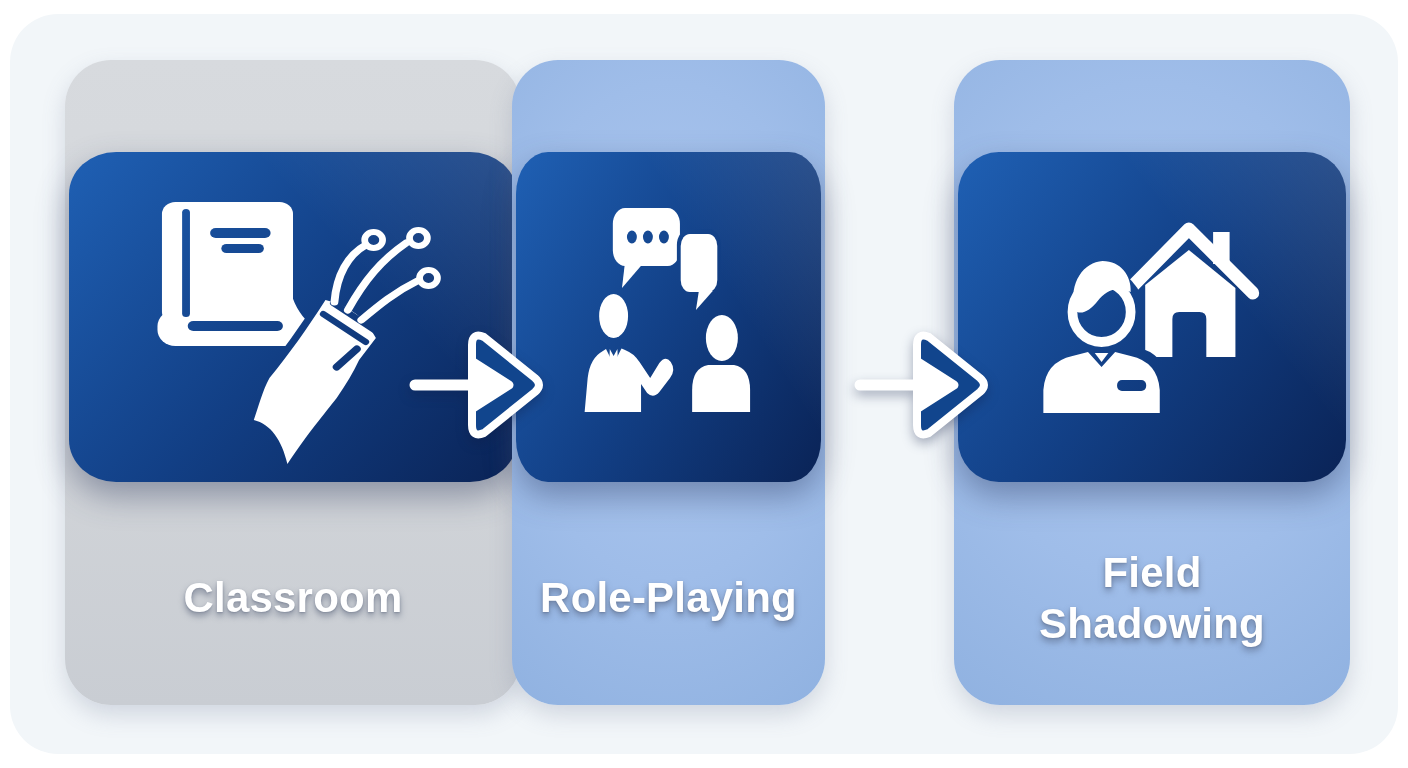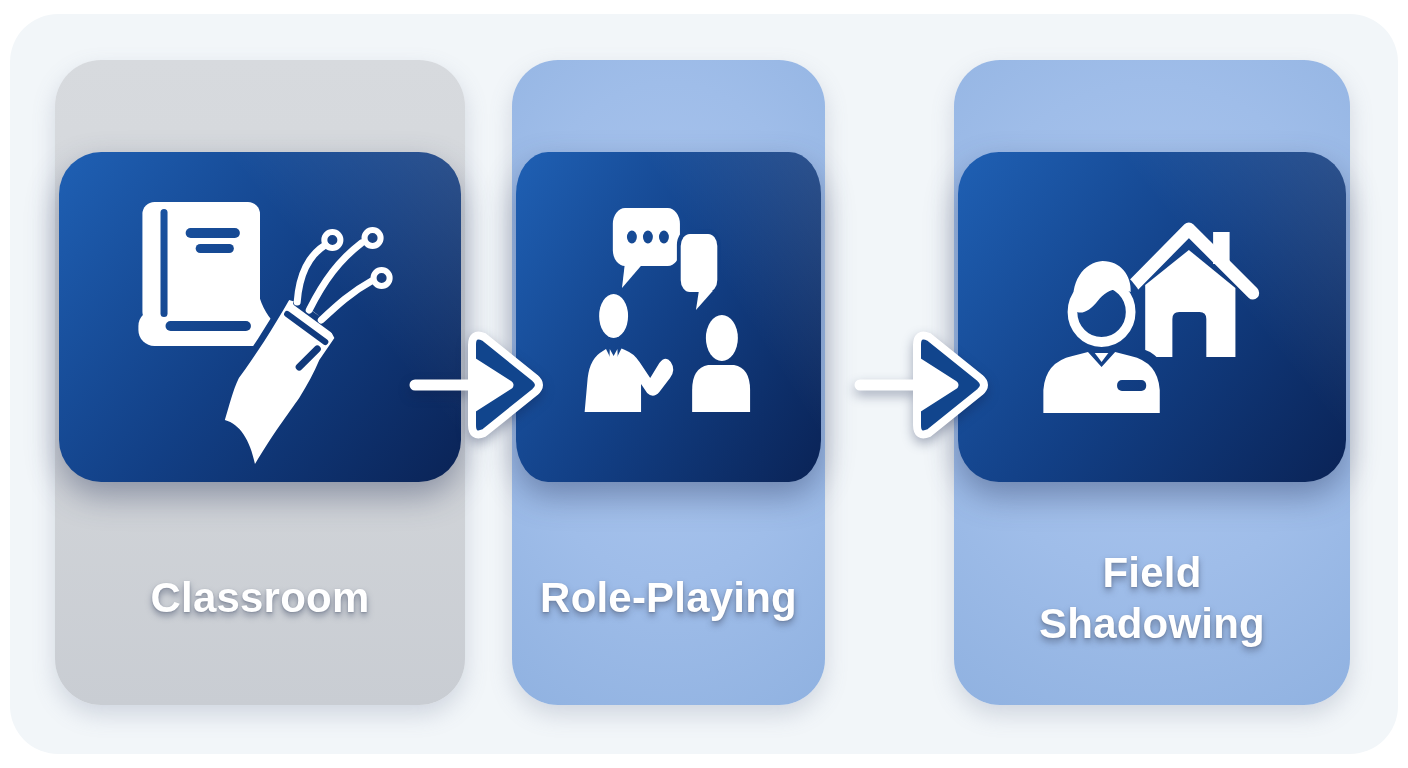--- a/index.html
+++ b/index.html
@@ -10,21 +10,21 @@
   .panel{
     position:absolute;left:10px;top:14px;width:1388px;height:740px;
     border-radius:48px;background:#f2f6f9;
   }
   .card{
     position:absolute;top:60px;height:645px;border-radius:46px;
     box-shadow:0 10px 22px rgba(110,125,150,.25);
   }
   .card--gray{background:linear-gradient(180deg,#d7dade 0%,#d2d5d9 55%,#c9cdd3 100%);}
   .card--blue{background:radial-gradient(ellipse 95% 70% at 50% 42%,#aec8f0 0%,#9fbde9 55%,#8fb1e0 100%);}
-  .card1{left:55px;width:410px;}
+  .card1{left:65px;width:410px;padding-left:46px;}
   .card2{left:512px;width:313px;}
   .card3{left:954px;width:396px;}
   .icon-box{
     position:absolute;left:4px;right:4px;top:92px;height:330px;
     filter:drop-shadow(0 14px 16px rgba(25,40,80,.38));
   }
   .icon-box svg{width:100%;height:100%;display:block;}
   .label{
     position:absolute;left:0;right:0;top:430px;height:215px;
     display:flex;flex-direction:column;justify-content:center;align-items:center;

